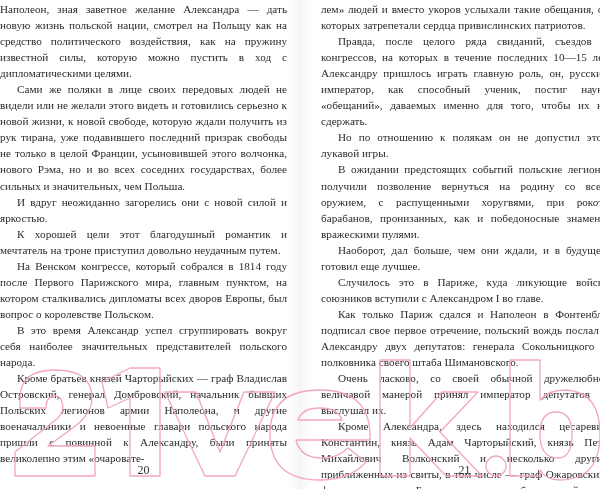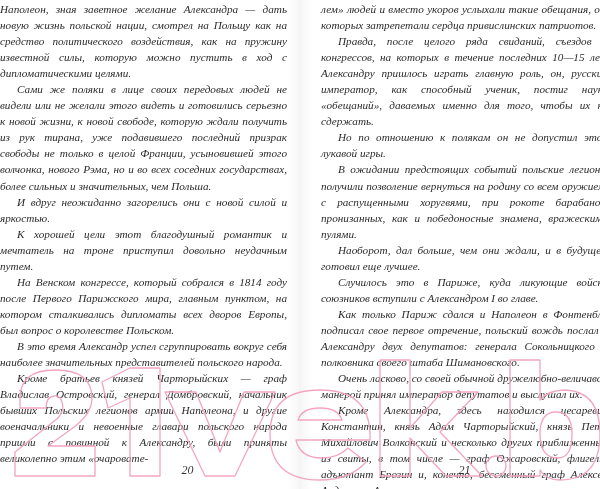--- a/index.html
+++ b/index.html
@@ -4,21 +4,21 @@
 <style>
   html, body { margin:0; padding:0; }
   body {
     width:600px; height:489px; overflow:hidden; position:relative;
     background:#ffffff;
     font-family:"Liberation Serif","DejaVu Serif",serif;
     color:#2b2b2b;
   }
   .spread { position:absolute; inset:0; }
   .page {
-    position:absolute; top:0; height:489px;font-style:italic;
+    position:absolute; top:0; height:489px;
   }
   .page.left { left:0; width:287px; }
   .page.right { left:321px; width:287px; }
   .gutter {
     position:absolute; left:287px; top:0; width:26px; height:489px;
     background:linear-gradient(90deg,#ffffff 0%,#f7f7f7 45%,#f3f3f3 50%,#f7f7f7 55%,#ffffff 100%);
   }
   .text {
     position:absolute; top:1px; left:0; right:0;
     font-size:11.2px; line-height:16.05px;
@@ -26,21 +26,21 @@
     hyphens:manual;
   }
   .text p { margin:0; text-indent:17px; }
   .text p.cont { text-indent:0; }
   .page.left .text { left:0; right:0; }
   .page.right .text { left:0; right:0; }
   .folio {
     position:absolute; top:463px; width:100%; text-align:center;
     font-size:12px; color:#333;
   }
-  .page.left .folio { left:0;padding-left:44px; }
+  .page.left .folio { left:0; }
   .page.right .folio { left:0;text-align:center; }
   .watermark {
     position:absolute; left:0; top:0; width:600px; height:489px;
     pointer-events:none;
   }
 </style>
 </head>
 <body>
 
 <div class="spread">

